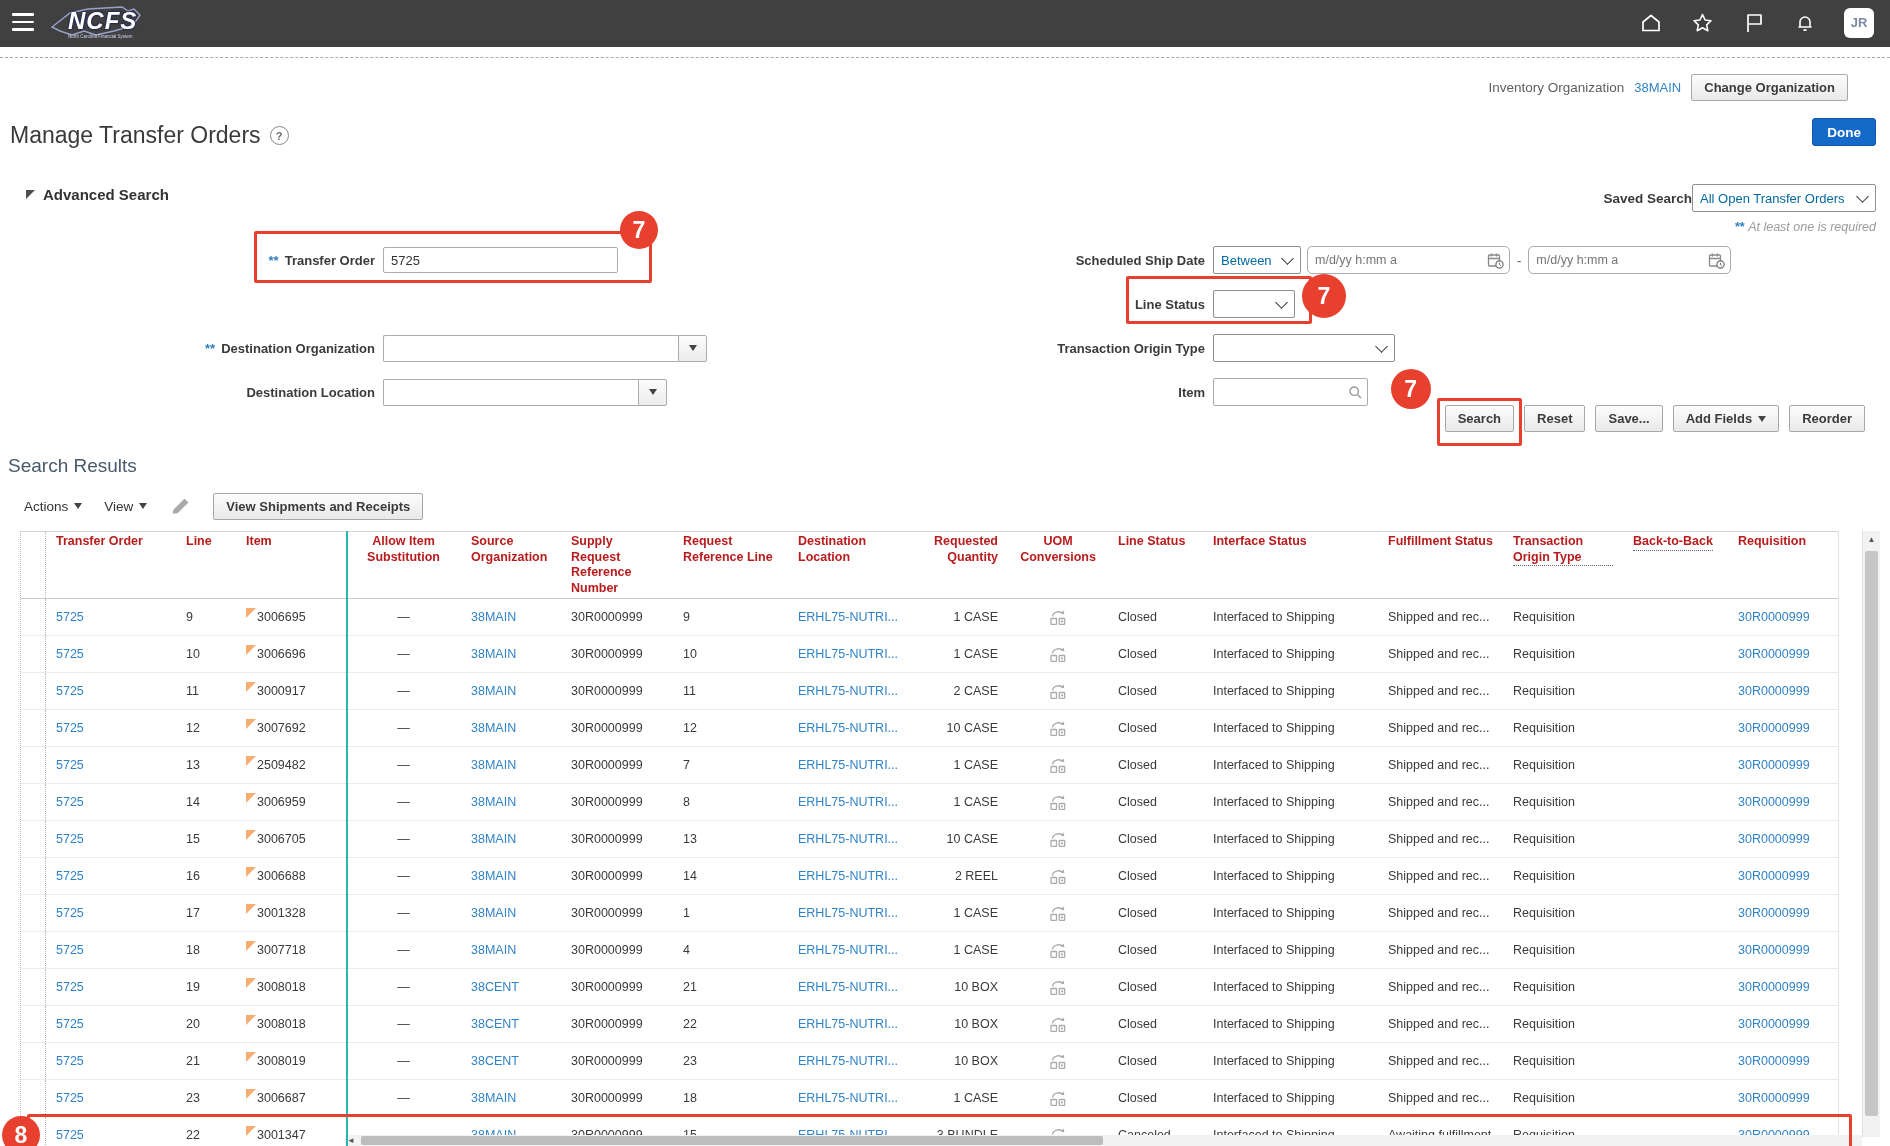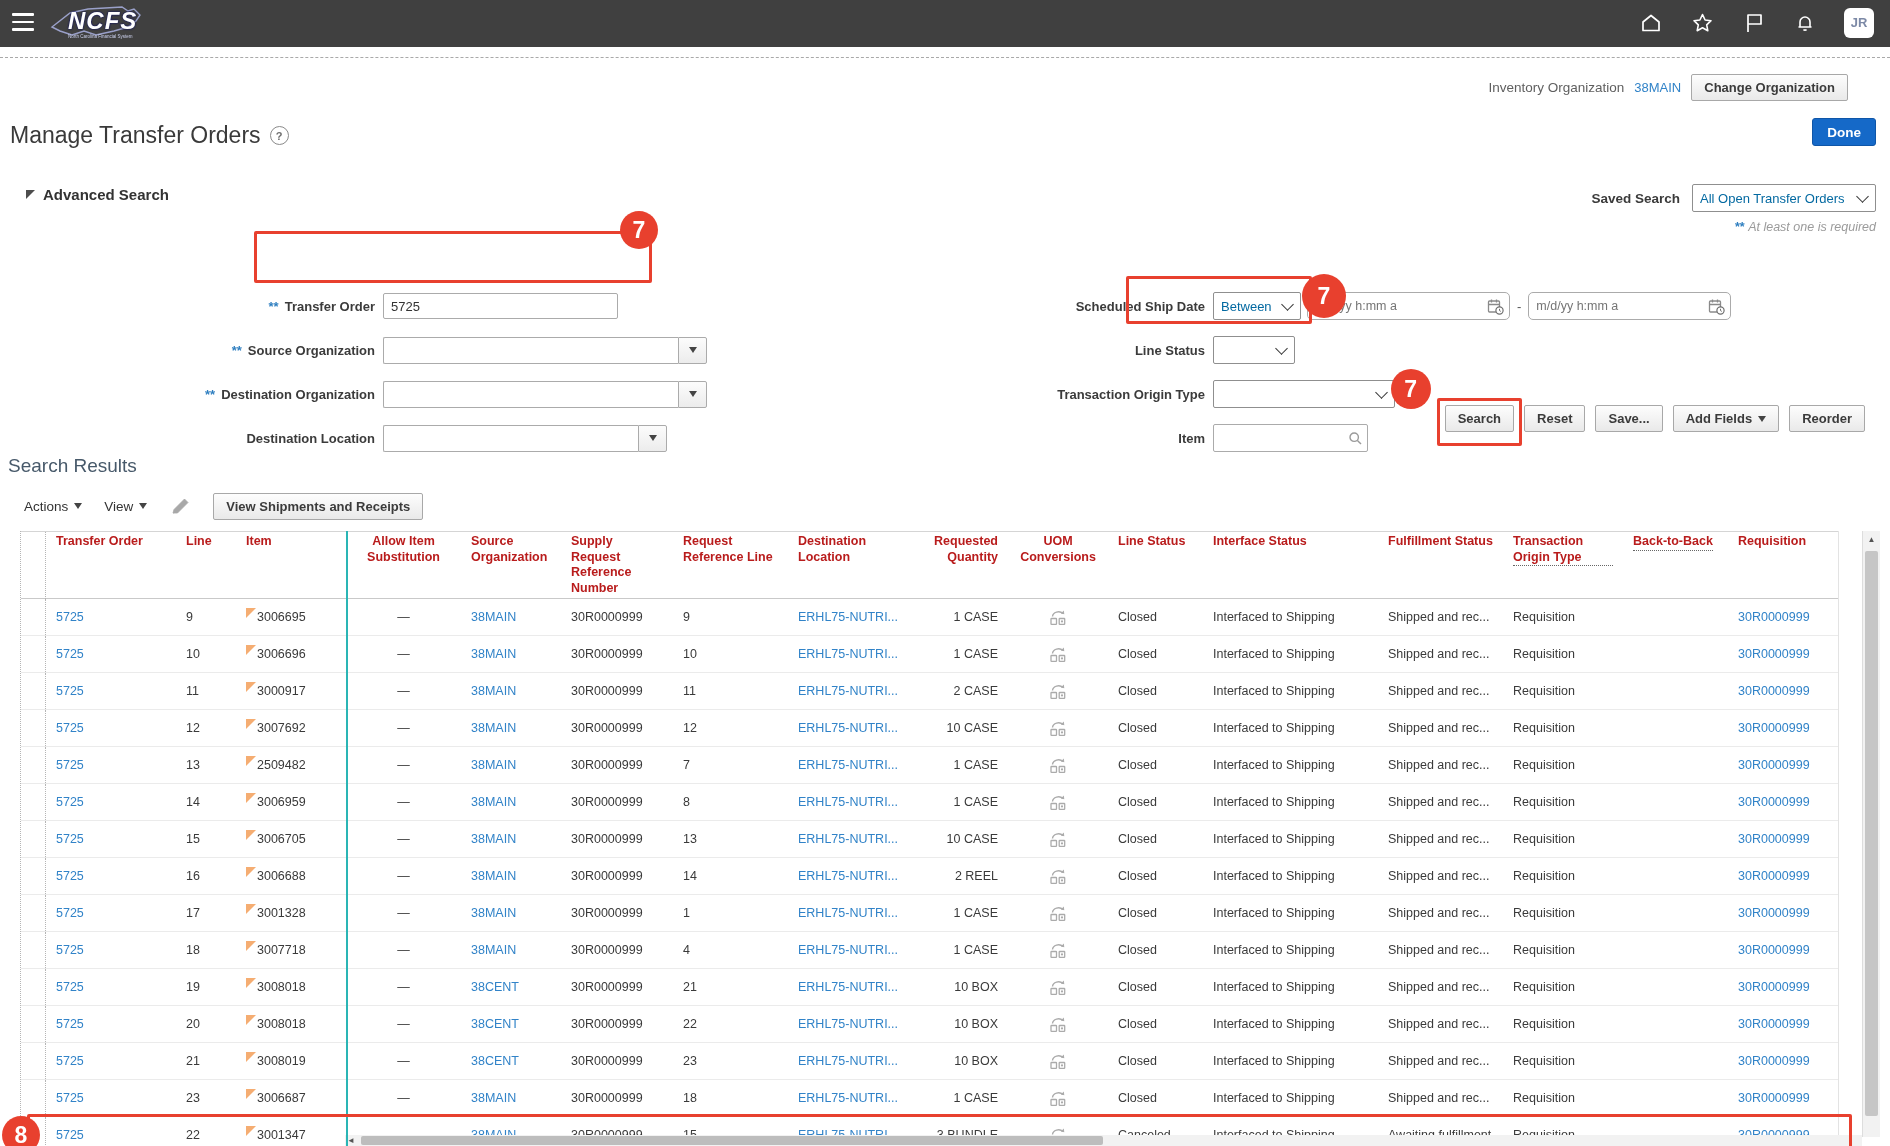--- a/index.html
+++ b/index.html
@@ -26,28 +26,28 @@
        background:linear-gradient(#fdfdfd,#e9e9e9);border:1px solid #a8a8a8;border-radius:2px;
        font-weight:bold;font-size:13px;color:#3b3b3b;cursor:pointer;font-family:inherit;}
   .btn-done{position:absolute;top:118px;right:14px;height:28px;padding:0 14px;background:#1569c8;color:#fff;
             border:1px solid #0f56a8;border-radius:3px;font-weight:bold;font-size:13.5px;display:flex;align-items:center;cursor:pointer;}
   .page-title{position:absolute;left:10px;top:122px;font-size:23px;color:#3a3a3a;display:flex;align-items:center;gap:9px;}
   .help-ic{width:17px;height:17px;border:1.4px solid #8a8a8a;border-radius:50%;color:#6d6d6d;font-size:11px;font-weight:bold;
            display:inline-flex;align-items:center;justify-content:center;}
   
   .adv-header{position:absolute;left:26px;top:186px;display:flex;align-items:center;gap:8px;font-size:15px;font-weight:bold;color:#333;}
   .tri{width:0;height:0;border-top:9px solid #4d4d4d;border-right:9px solid transparent;}
-  .saved-search{position:absolute;top:184px;right:14px;display:flex;align-items:center;gap:12px;}
+  .saved-search{position:absolute;top:184px;right:14px;display:flex;align-items:center;gap:0;}
   .saved-search .lbl{font-weight:bold;color:#3b3b3b;font-size:13.5px;}
   .fsel{display:inline-flex;align-items:center;justify-content:space-between;height:26px;border:1px solid #8f8f8f;
         border-radius:2px;background:#fff;padding:0 7px;font-size:13px;color:#0369a1;cursor:pointer;}
   .chev{width:8px;height:8px;border-right:1.8px solid #333;border-bottom:1.8px solid #333;transform:rotate(45deg);margin:-4px 1px 0 8px;}
   .req-note{position:absolute;top:220px;right:14px;font-size:12.5px;color:#9b9b9b;font-style:italic;}
   .req-note b{color:#2f7fc0;font-weight:bold;margin-right:4px;}
-  .frow{position:absolute;height:28px;display:flex;align-items:center;margin-top:46px;}
+  .frow{position:absolute;height:28px;display:flex;align-items:center;}
   .flabel{display:inline-block;text-align:right;font-weight:bold;color:#3b3b3b;font-size:13px;}
   .flabel .req{color:#2f7fc0;margin-right:6px;font-weight:bold;}
   .tin{height:26px;border:1px solid #ababab;border-radius:2px;padding:0 7px;font-size:13px;color:#333;
        font-family:inherit;background:#fff;box-sizing:border-box;}
   .combo{display:flex;align-items:stretch;height:27px;}
   .combo input{border:1px solid #ababab;border-right:none;border-radius:2px 0 0 2px;padding:0 7px;font-size:13px;font-family:inherit;}
   .combo .dbtn{width:27px;border:1px solid #ababab;background:linear-gradient(#fcfcfc,#ececec);display:flex;align-items:center;justify-content:center;cursor:pointer;border-radius:0 2px 2px 0;}
   .darr{width:0;height:0;border-left:4.5px solid transparent;border-right:4.5px solid transparent;border-top:6px solid #444;}
   .datein{position:relative;display:flex;align-items:center;}
   .datein input{height:26px;border:1px solid #ababab;border-radius:5px;padding:0 26px 0 7px;font-size:12.5px;color:#8b8b8b;font-family:inherit;}
@@ -149,30 +149,20 @@
   </div>
   <div class="req-note">
     <b>**</b><span>At least one is required</span>
   </div>
 
   <div class="frow" style="left:15px;top:246px;">
     <span class="flabel" style="width:360px;">
       <span class="req">**</span><span>Transfer Order</span></span>
     <input class="tin" style="width: 235px; margin-left: 8px;" value="5725">
   </div>
-  <div class="frow" style="left:15px;top:290px;">
-    <span class="flabel" style="width:360px;">
-      <span class="req">**</span><span>Source Organization</span></span>
-    <span class="combo" style="margin-left:8px;">
-      <input style="width: 280px;" value="">
-      <span class="dbtn">
-          <span class="darr"></span>
-        </span>
-    </span>
-  </div>
   <div class="frow" style="left:15px;top:334px;">
     <span class="flabel" style="width:360px;">
       <span class="req">**</span><span>Destination Organization</span></span>
     <span class="combo" style="margin-left:8px;">
       <input style="width: 280px;" value="">
       <span class="dbtn">
           <span class="darr"></span>
         </span>
     </span>
   </div>

